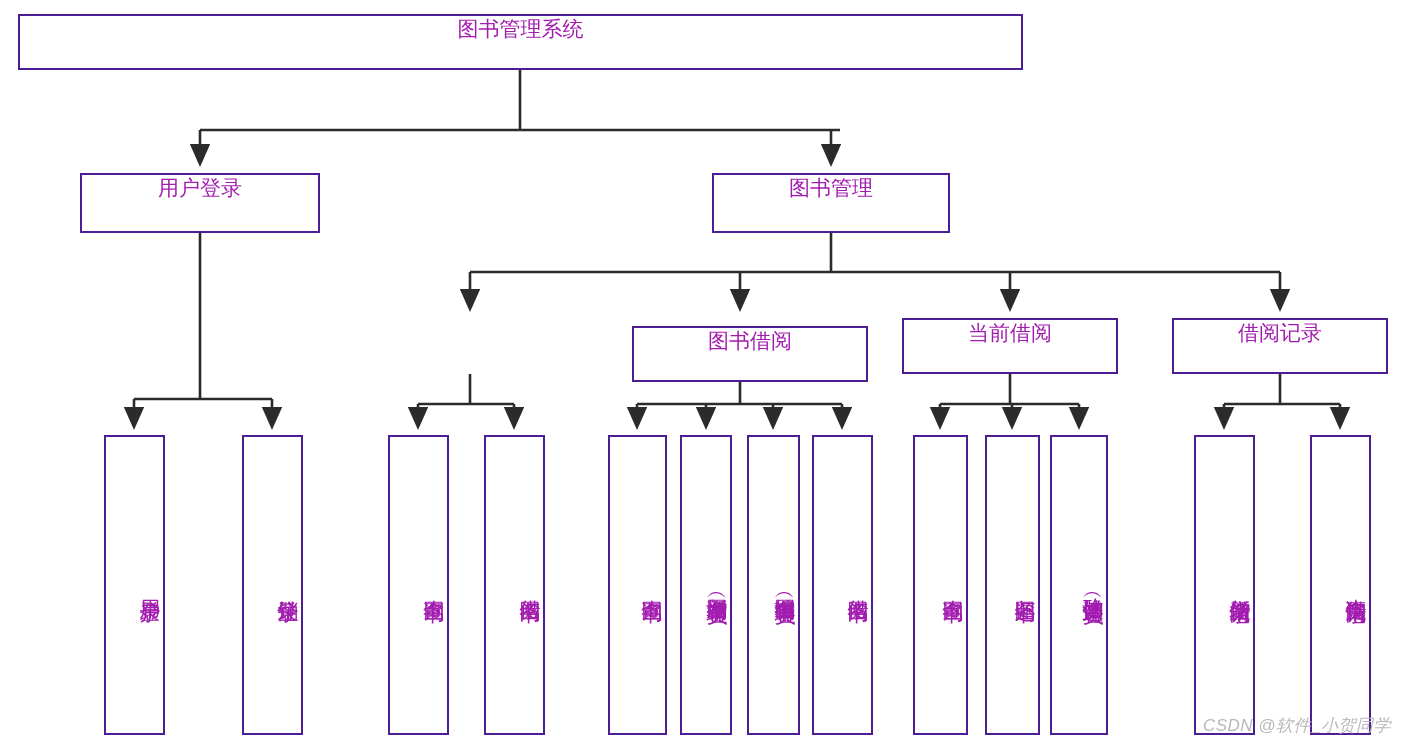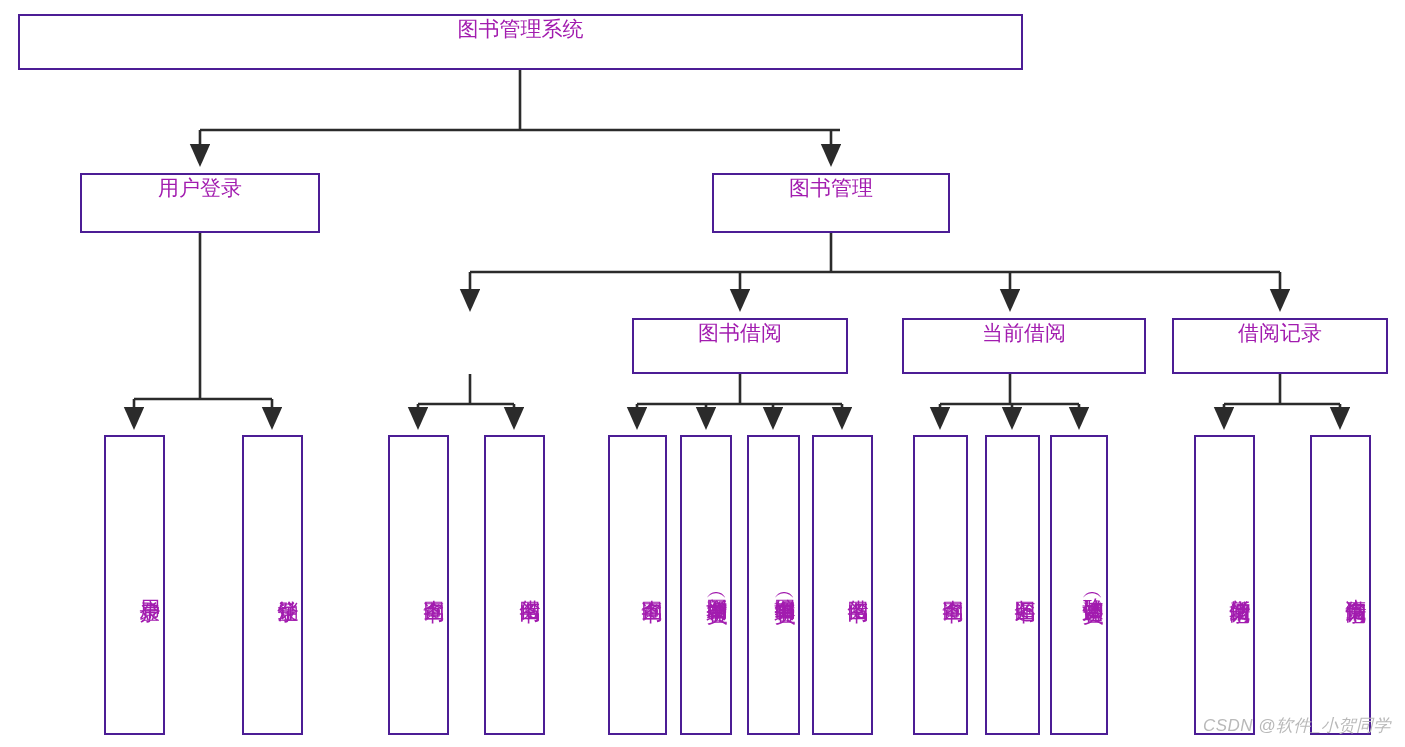--- a/index.html
+++ b/index.html
@@ -126,24 +126,24 @@
     <span class="label">图书管理系统</span>
   </div>
 
   <div class="node h" id="n-l2-0" style="left: 80px; top: 173px; width: 240px; height: 60px;">
     <span class="label">用户登录</span>
   </div>
   <div class="node h" id="n-l2-1" style="left: 712px; top: 173px; width: 238px; height: 60px;">
     <span class="label">图书管理</span>
   </div>
 
-  <div class="node h" id="n-l3-1" style="left: 632px; top: 318px; width: 216px; height: 56px;">
+  <div class="node h" id="n-l3-1" style="left: 632px; top: 326px; width: 236px; height: 56px;">
     <span class="label">图书借阅</span>
   </div>
-  <div class="node h" id="n-l3-2" style="left: 902px; top: 318px; width: 244px; height: 56px;">
+  <div class="node h" id="n-l3-2" style="left: 902px; top: 318px; width: 216px; height: 56px;">
     <span class="label">当前借阅</span>
   </div>
   <div class="node h" id="n-l3-3" style="left: 1172px; top: 318px; width: 216px; height: 56px;">
     <span class="label">借阅记录</span>
   </div>
 
   <div class="node v" id="n-leaf-0" style="left: 104px; top: 435px; width: 61px; height: 300px;">
     <span class="label">用户登录</span>
   </div>
   <div class="node v" id="n-leaf-1" style="left: 242px; top: 435px; width: 61px; height: 300px;">

